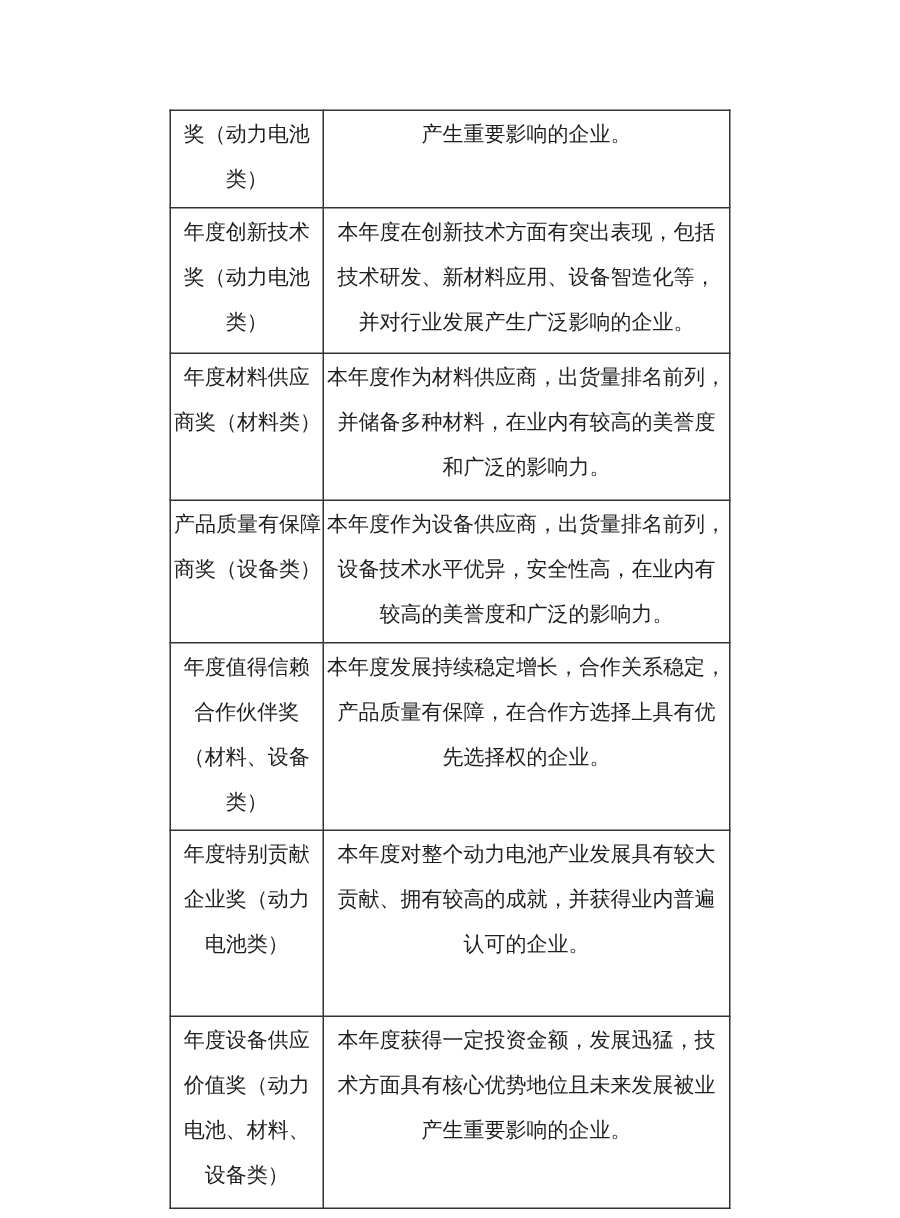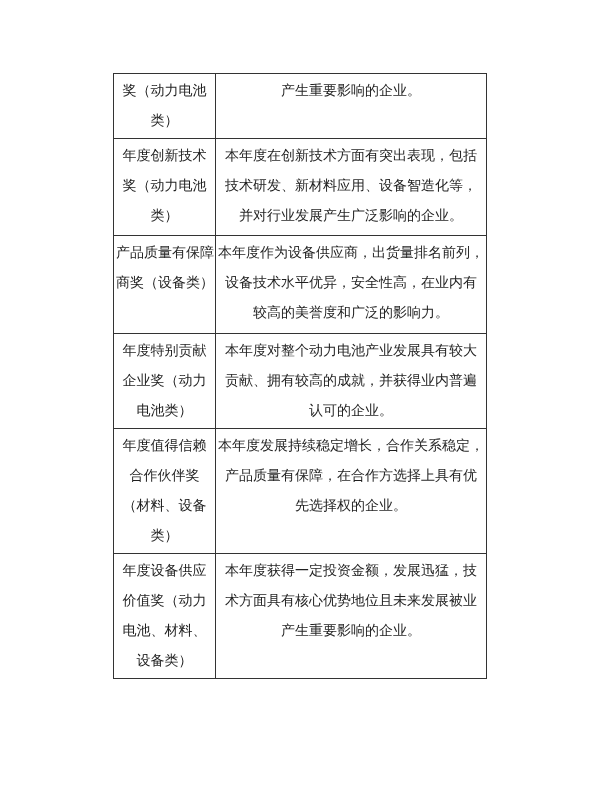--- a/index.html
+++ b/index.html
@@ -64,42 +64,49 @@
       </tr>
       <tr>
         <td>年度创新技术
 奖（动力电池
 类）</td>
         <td>本年度在创新技术方面有突出表现，包括
 技术研发、新材料应用、设备智造化等，
 并对行业发展产生广泛影响的企业。</td>
       </tr>
       <tr>
+        <td>年度材料供应
+商奖（材料类）</td>
+        <td>本年度作为材料供应商，出货量排名前列，
+并储备多种材料，在业内有较高的美誉度
+和广泛的影响力。</td>
+      </tr>
+      <tr>
         <td>产品质量有保障
 商奖（设备类）</td>
         <td>本年度作为设备供应商，出货量排名前列，
 设备技术水平优异，安全性高，在业内有
 较高的美誉度和广泛的影响力。</td>
-      </tr>
-      <tr>
-        <td>年度特别贡献
-企业奖（动力
-电池类）</td>
-        <td>本年度对整个动力电池产业发展具有较大
-贡献、拥有较高的成就，并获得业内普遍
-认可的企业。</td>
       </tr>
       <tr>
         <td>年度值得信赖
 合作伙伴奖
 （材料、设备
 类）</td>
         <td>本年度发展持续稳定增长，合作关系稳定，
 产品质量有保障，在合作方选择上具有优
 先选择权的企业。</td>
+      </tr>
+      <tr>
+        <td>年度特别贡献
+企业奖（动力
+电池类）</td>
+        <td>本年度对整个动力电池产业发展具有较大
+贡献、拥有较高的成就，并获得业内普遍
+认可的企业。</td>
       </tr>
       <tr>
         <td>年度设备供应
 价值奖（动力
 电池、材料、
 设备类）</td>
         <td>本年度获得一定投资金额，发展迅猛，技
 术方面具有核心优势地位且未来发展被业
 产生重要影响的企业。</td>
       </tr>

